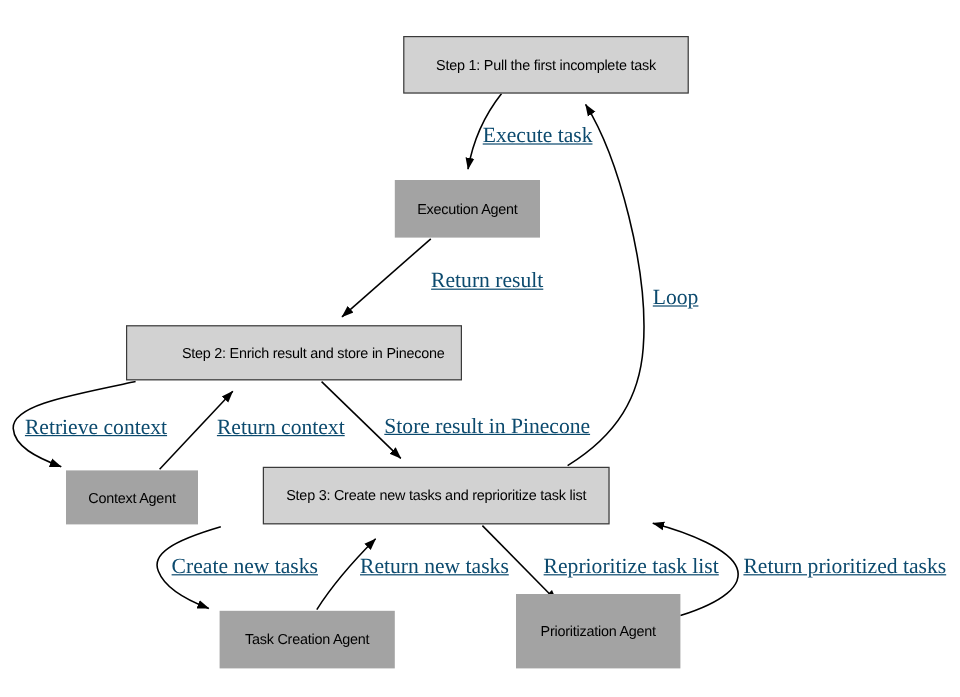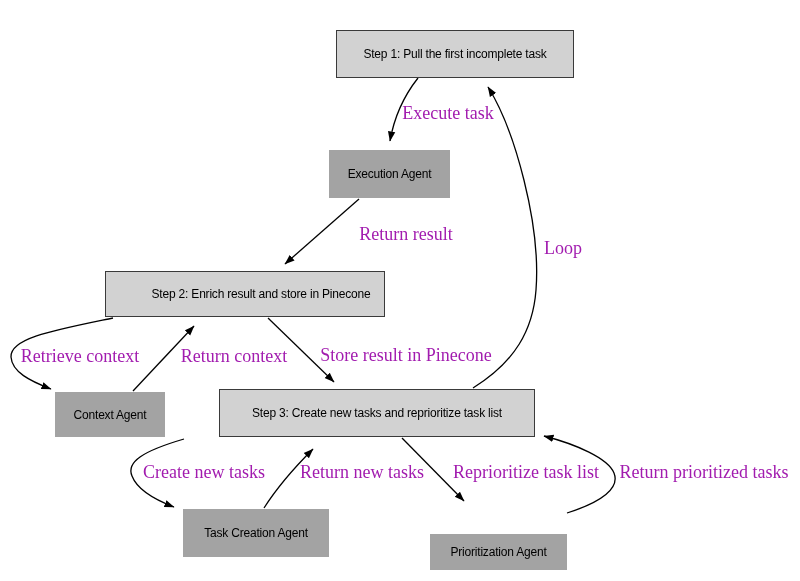--- a/index.html
+++ b/index.html
@@ -38,31 +38,32 @@
   }
   .node.agent {
     background: #a3a3a3;
     border: none;
   }
   .edge-label {
     position: absolute;
     transform: translate(-50%, -50%);
     font-family: "Liberation Serif", serif;
     font-size: 18px;
-    color: #a21caf;
+    color: #0c4a6e;
     white-space: nowrap;
+    text-decoration: underline;
   }
   
   #n-step1   { left:336px; top:30px;  width:238px; height:48px; }
   #n-exec    { left:329px; top:150px; width:121px; height:48px; }
   #n-step2   { left:105px; top:271px; width:280px; height:46px;padding-left:32px; }
   #n-context { left:55px;  top:392px; width:110px; height:45px; }
-  #n-step3   { left:219px; top:389px; width:316px; height:48px; }
+  #n-step3   { left:219px; top:389px; width:289px; height:48px; }
   #n-taskcr  { left:183px; top:509px; width:146px; height:48px; }
-  #n-prior   { left:430px; top:534px; width:137px; height:36px; }
+  #n-prior   { left:430px; top:495px; width:137px; height:62px; }
   
   #l-execute  { left:448px; top:113px; }
   #l-result   { left:406px; top:234px; }
   #l-loop     { left:563px; top:236px;margin-top:12px; }
   #l-retrieve { left:80px;  top:356px; }
   #l-retctx   { left:234px; top:356px; }
   #l-store    { left:406px; top:355px; }
   #l-create   { left:204px; top:472px; }
   #l-retnew   { left:362px; top:472px;text-align:center; }
   #l-reprio   { left:526px; top:472px; }

